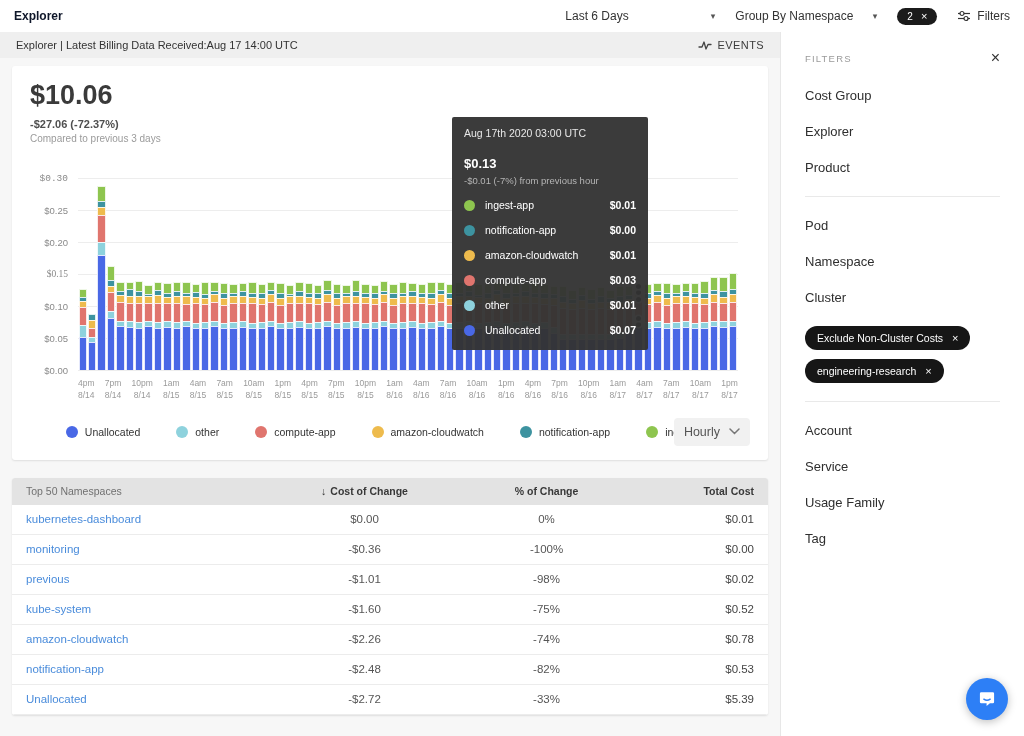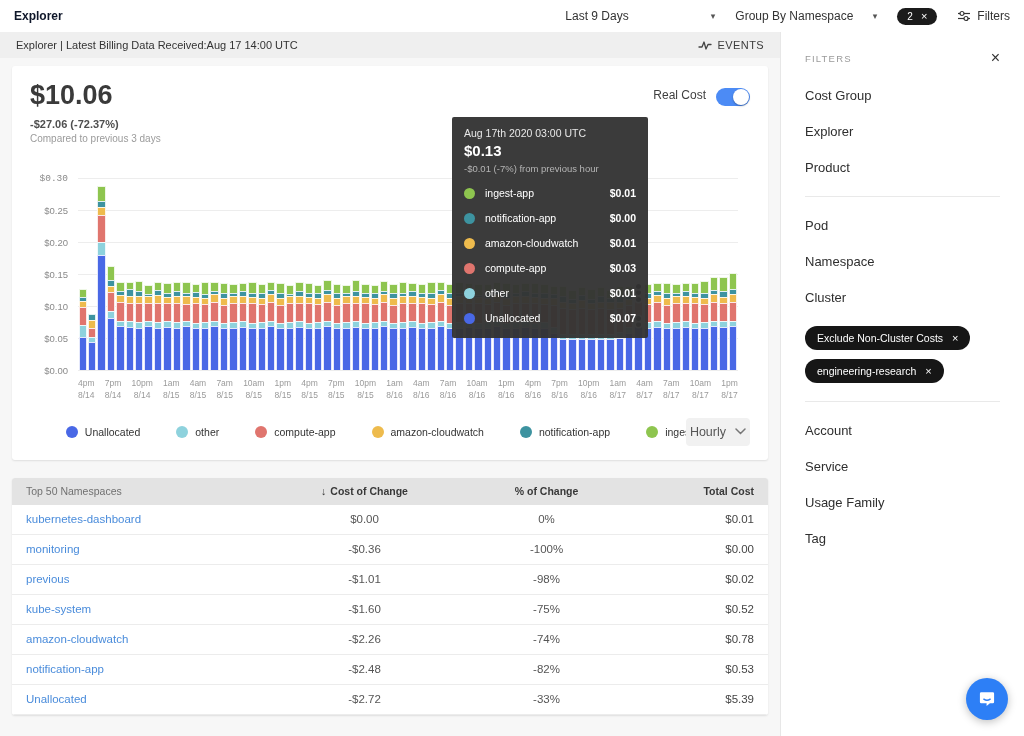--- a/index.html
+++ b/index.html
@@ -45,21 +45,21 @@
   .seg{border:1px solid rgba(255,255,255,.85);border-bottom:none;box-sizing:border-box;}
   .hdot{position:absolute;width:5px;height:5px;background:#111;border-radius:50%;box-shadow:0 0 0 1.5px #fff;z-index:5;}
 
   .x-axis{display:flex;margin:8px 12px 0 48px;justify-content:space-between;}
   .xtick{font-size:8.5px;color:#9a9a9a;text-align:center;line-height:1.4;}
 
   .legend-row{display:flex;align-items:center;margin-top:14px;position:relative;height:32px;}
   .legend{display:flex;gap:36px;margin:0 auto;align-items:center;}
   .legend-item{display:flex;align-items:center;gap:7px;font-size:10.5px;color:#333;cursor:pointer;}
   .ldot{width:12px;height:12px;border-radius:50%;flex:0 0 auto;}
-  .interval-btn{position:absolute;right:0;background:#f1f1f1;border-radius:4px;padding:7px 4px;font-size:12.5px;color:#555;display:flex;align-items:center;gap:9px;cursor:pointer;}
+  .interval-btn{position:absolute;right:0;background:#f1f1f1;border-radius:4px;padding:7px 10px;font-size:12.5px;color:#555;display:flex;align-items:center;gap:9px;cursor:pointer;}
 
   
   .table-card{margin-top:18px;overflow:hidden;}
   .thead{display:flex;background:#e3e3e3;height:27px;align-items:center;padding:0 14px;font-size:10.5px;}
   .th.name{flex:0 0 34%;color:#707070;}
   .th.c{flex:1;text-align:center;color:#383838;font-weight:bold;}
   .th.r{flex:0 0 16%;text-align:right;color:#383838;font-weight:bold;}
   .th .arrow{margin-right:4px;font-weight:normal;color:#383838;}
   .trow{display:flex;align-items:center;height:29px;padding:0 14px;border-bottom:1px solid #ececec;background:#fff;font-size:11.5px;}
   .td.name{flex:0 0 34%;color:#4a8cdb;cursor:pointer;}
@@ -73,39 +73,39 @@
   .close{font-size:16px;color:#333;cursor:pointer;line-height:1;}
   .filter-item{font-size:13px;color:#2e2e2e;margin:21px 0;cursor:pointer;}
   .sb-divider{height:1px;background:#e9e9e9;margin:18px 0;}
   .chips{display:flex;flex-direction:column;gap:9px;align-items:flex-start;margin:14px 0 6px;}
   .chip{background:#161616;color:#fff;font-size:10.5px;border-radius:13px;padding:6px 12px;display:flex;align-items:center;gap:9px;cursor:pointer;}
   .chip .cx{font-size:11px;line-height:1;}
 
   
   .tooltip{position:absolute;left:452px;top:117px;width:172px;background:rgba(51,51,51,.96);border-radius:2px;padding:10px 12px 14px;color:#fff;z-index:20;}
   .tt-title{font-size:10.5px;color:#e8e8e8;}
-  .tt-value{font-size:15px;font-weight:bold;margin-top:3px;}
+  .tt-value{font-size:13px;font-weight:bold;margin-top:17px;}
   .tt-sub{font-size:9.5px;color:#b5b5b5;margin-top:4px;}
   .tt-row{display:flex;align-items:center;margin-top:13px;font-size:10.5px;}
   .tt-row .ldot{width:11px;height:11px;margin-right:10px;}
   .tt-row .n{flex:1;}
   .tt-row .v{font-weight:bold;}
 
   .intercom{position:absolute;right:16px;bottom:16px;width:42px;height:42px;border-radius:50%;background:#2d7ff6;display:flex;align-items:center;justify-content:center;box-shadow:0 2px 8px rgba(0,0,0,.25);cursor:pointer;z-index:30;}
 </style>
 </head>
 <body>
 
 <div class="page">
 
   <header class="topbar">
     <div class="tb-title">Explorer</div>
     <div class="tb-right">
       <div class="dropdown time">
-        <span>Last 9 Days</span>
+        <span>Last 6 Days</span>
         <span class="caret">▾</span>
       </div>
       <div class="dropdown group">
         <span>Group By Namespace</span>
         <span class="caret">▾</span>
       </div>
       <div class="pill">
         <span>2</span>
         <span class="x">×</span>
       </div>
@@ -134,34 +134,28 @@
         </div>
       </div>
 
       <div class="card chart-card">
         <div class="summary-row">
           <div>
             <div class="total">$10.06</div>
             <div class="chg">-$27.06 (-72.37%)</div>
             <div class="cmp">Compared to previous 3 days</div>
           </div>
-          <div class="realcost">
-            <span>Real Cost</span>
-            <div class="toggle">
-                <div class="knob"></div>
-              </div>
-          </div>
         </div>
 
         <div class="chart">
           <div class="y-axis" id="y-axis">
               <div class="ytick" style="top: 0%; font-family: Liberation Mono, monospace;">$0.30</div>
               <div class="ytick" style="top: 16.6667%;">$0.25</div>
               <div class="ytick" style="top: 33.3333%;">$0.20</div>
-              <div class="ytick" style="top: 50%;">$0.15</div>
+              <div class="ytick" style="top: 50%; font-family: Liberation Serif, serif;">$0.15</div>
               <div class="ytick" style="top: 66.6667%;">$0.10</div>
               <div class="ytick" style="top: 83.3333%;">$0.05</div>
               <div class="ytick" style="top: 100%;">$0.00</div>
             </div>
           <div class="plot" id="plot">
             <div id="gridlines">
                 <div class="gridline" style="top: 0%;"></div>
                 <div class="gridline" style="top: 16.6667%;"></div>
                 <div class="gridline" style="top: 33.3333%;"></div>
                 <div class="gridline" style="top: 50%;"></div>

